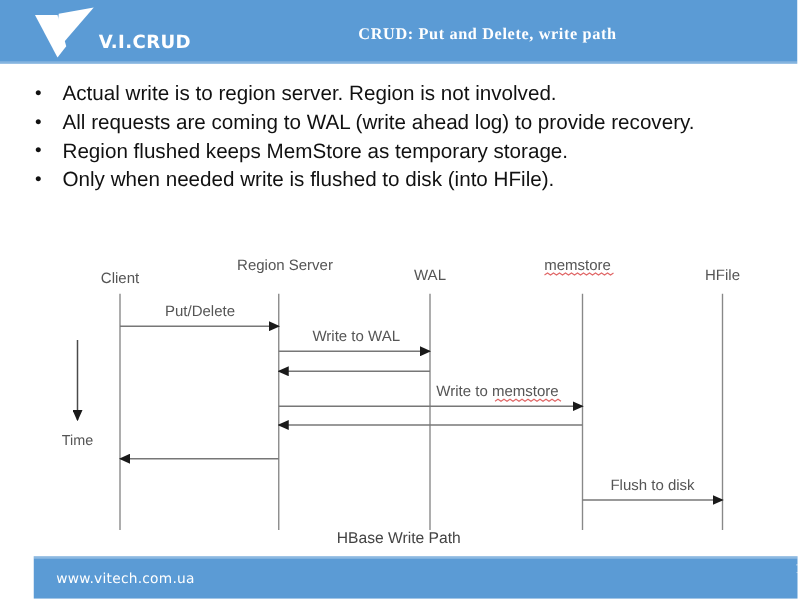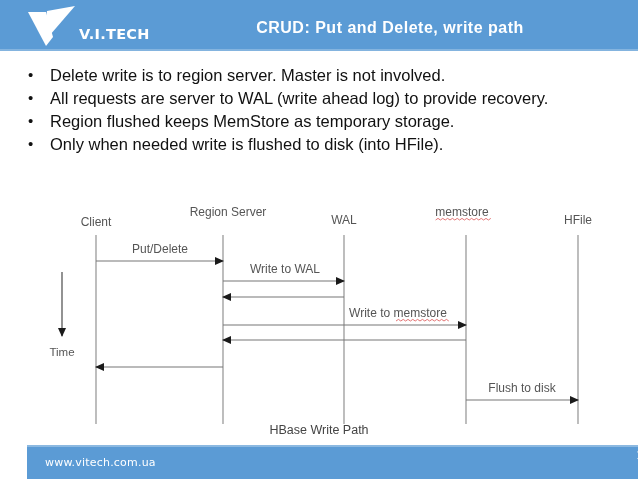--- a/index.html
+++ b/index.html
@@ -68,22 +68,22 @@
     line-height: 1;
     white-space: nowrap;
   }
 
   .slide-title {
     position: absolute;
     left: 160px;
     top: 19px;
     width: 460px;
     text-align: center;
-    font-family: Liberation Sans, sans-serif;
-    font-size: 16px;
+    font-family: Liberation Serif, serif;
+    font-size: 13px;
     font-weight: 700;
     letter-spacing: 0.5px;
     color: #ffffff;
     white-space: nowrap;
   }
 
   
   .bullets {
     position: absolute;
     left: 28px;
@@ -168,36 +168,36 @@
 
 <div class="slide">
 
   <div class="header-bar">
 
     <div class="logo">
       <svg class="logo-mark" viewBox="0 0 52 44">
         <polygon points="2,8 20,8 27,33 20,42 2,8" fill="#ffffff"></polygon>
         <polygon points="21,7 49,2 24,31 20,16 21,7" fill="#ffffff"></polygon>
       </svg>
-      <div class="logo-text">V.I.TECH</div>
+      <div class="logo-text">V.I.CRUD</div>
     </div>
 
     <div class="slide-title">CRUD: Put and Delete, write path</div>
   </div>
 
   <div class="bullets">
 
     <div class="bullet">
       <span class="bullet-dot">•</span>
-      <span class="bullet-text">Delete write is to region server. Master is not involved.</span>
-    </div>
-
-    <div class="bullet">
-      <span class="bullet-dot">•</span>
-      <span class="bullet-text">All requests are server to WAL (write ahead log) to provide recovery.</span>
+      <span class="bullet-text">Actual write is to region server. Region is not involved.</span>
+    </div>
+
+    <div class="bullet">
+      <span class="bullet-dot">•</span>
+      <span class="bullet-text">All requests are coming to WAL (write ahead log) to provide recovery.</span>
     </div>
 
     <div class="bullet">
       <span class="bullet-dot">•</span>
       <span class="bullet-text">Region flushed keeps MemStore as temporary storage.</span>
     </div>
 
     <div class="bullet">
       <span class="bullet-dot">•</span>
       <span class="bullet-text">Only when needed write is flushed to disk (into HFile).</span>

